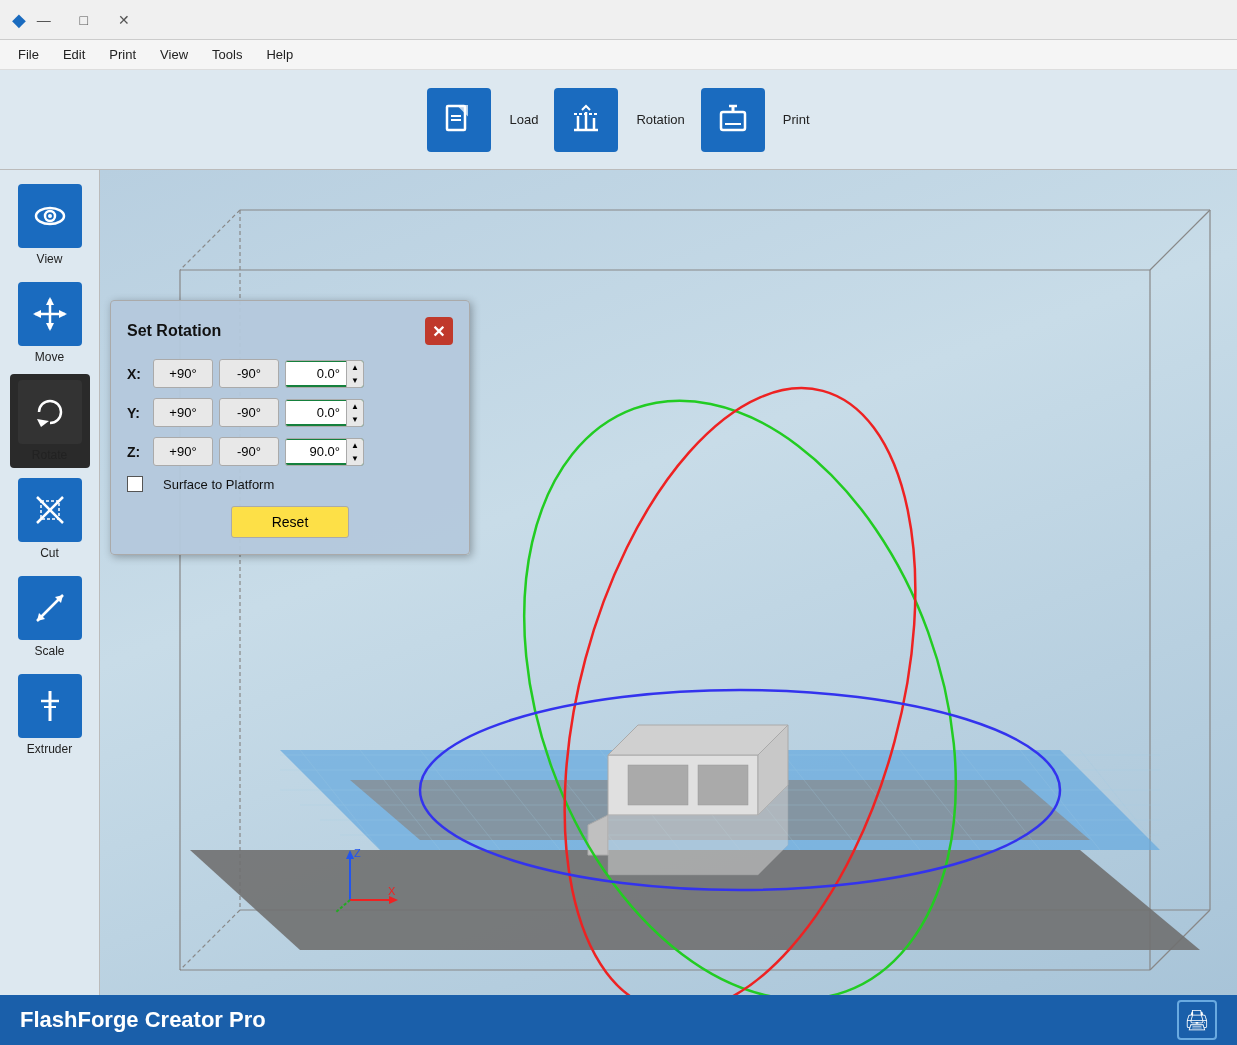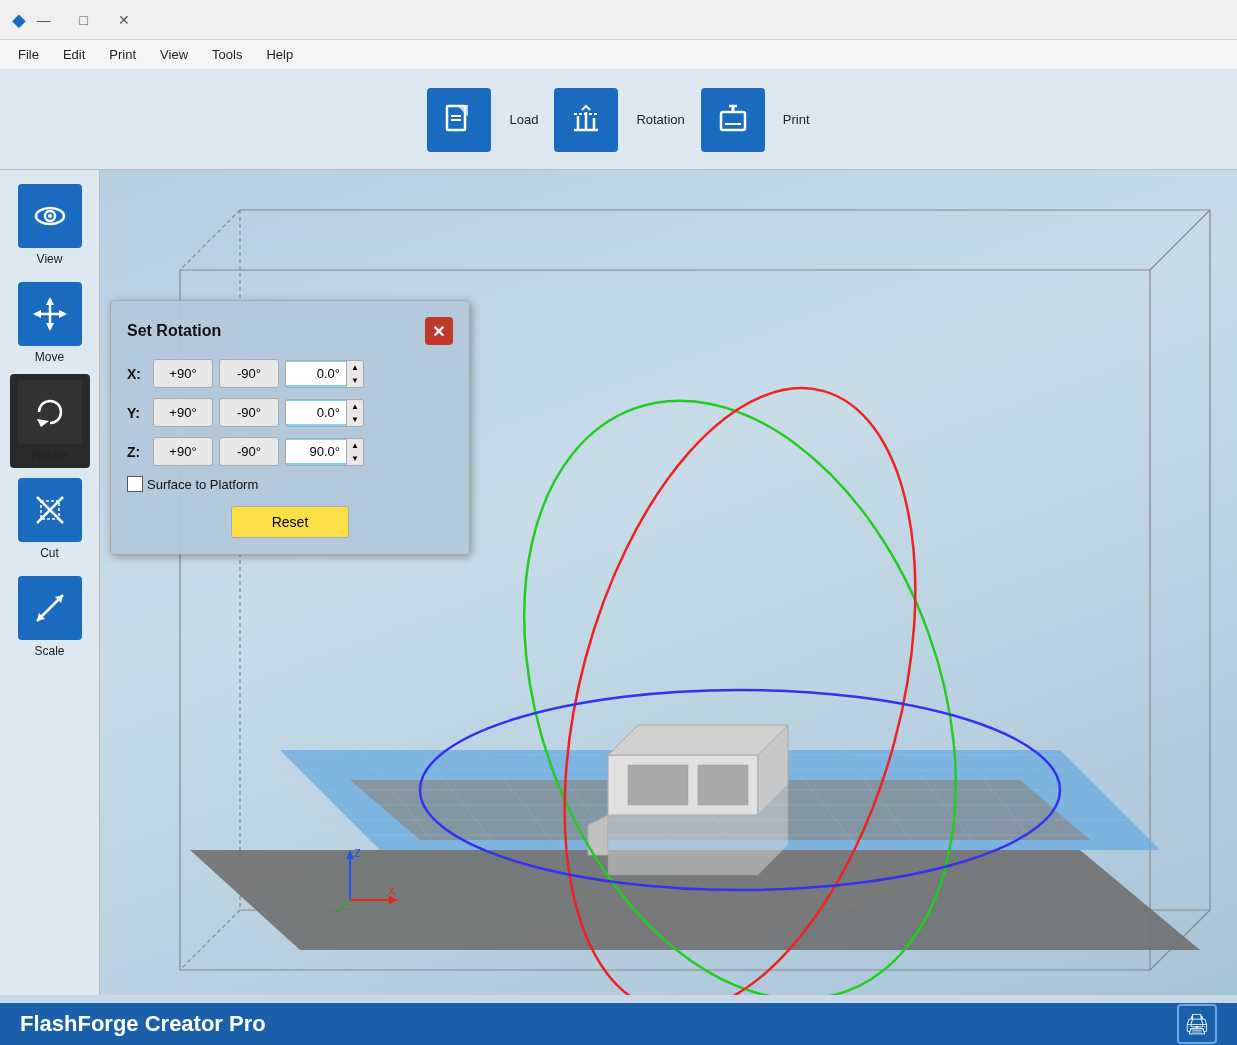--- a/index.html
+++ b/index.html
@@ -192,21 +192,21 @@
       border-radius: 3px;
       cursor: pointer;
       font-size: 13px;
       min-width: 60px;
       text-align: center;
     }
     .rotation-input-wrap {
       display: flex;
       align-items: center;
       border: 1px solid #aaa;
-      background: #7dd3fc;
+      background: #15803d;
       border-radius: 3px;
       overflow: hidden;
     }
     .rotation-input {
       width: 60px;
       border: none;
       outline: none;
       padding: 4px 6px;
       font-size: 13px;
       background: white;
@@ -224,21 +224,21 @@
       border: none;
       cursor: pointer;
       font-size: 8px;
       display: flex;
       align-items: center;
       justify-content: center;
     }
     .surface-row {
       display: flex;
       align-items: center;
-      gap: 4px;
+      gap: 20px;
       margin-top: 6px;
       margin-bottom: 14px;
     }
     .checkbox-box {
       width: 16px; height: 16px;
       border: 1.5px solid #555;
       background: white;
       cursor: pointer;
       display: flex; align-items: center; justify-content: center;
     }
@@ -377,20 +377,30 @@
       </div>
       <div class="sidebar-btn">
         <div class="sidebar-icon">
           <svg width="38" height="38" viewBox="0 0 38 38" fill="none">
       <line x1="6" y1="32" x2="32" y2="6" stroke="white" stroke-width="2.5"></line>
       <polygon points="32,6 24,8 30,14" fill="white"></polygon>
       <polygon points="6,32 8,24 14,30" fill="white"></polygon>
     </svg>
         </div>
         <span class="sidebar-label">Scale</span>
+      </div>
+      <div class="sidebar-btn">
+        <div class="sidebar-icon">
+          <svg width="38" height="38" viewBox="0 0 38 38" fill="none">
+      <line x1="19" y1="4" x2="19" y2="34" stroke="white" stroke-width="3"></line>
+      <line x1="10" y1="14" x2="28" y2="14" stroke="white" stroke-width="2.5"></line>
+      <line x1="13" y1="20" x2="25" y2="20" stroke="white" stroke-width="2"></line>
+    </svg>
+        </div>
+        <span class="sidebar-label">Extruder</span>
       </div>
     </div>
 
   <div id="viewport">
 
     <svg style="position:absolute;top:0;left:0;width:100%;height:100%;pointer-events:none;">
 
       <line x1="80" y1="100" x2="80" y2="800" stroke="#888" stroke-width="1.2"></line>
       <line x1="80" y1="800" x2="1050" y2="800" stroke="#888" stroke-width="1.2"></line>
       <line x1="1050" y1="100" x2="1050" y2="800" stroke="#888" stroke-width="1.2"></line>
@@ -525,16 +535,16 @@
         <div class="checkbox-box"></div>
         <span class="surface-label">Surface to Platform</span>
       </div>
 
       <button id="reset-btn">Reset</button>
     </div>
 
   </div>
 </div>
 
-<div id="statusbar" style="position:fixed;bottom:0;left:0;right:0;height:42px;background:#1a5faa;display:flex;align-items:center;padding:0 20px;justify-content:space-between;">
+<div id="statusbar" style="position:fixed;bottom:0;left:0;right:0;height:50px;background:#1a5faa;display:flex;align-items:center;padding:0 20px;justify-content:space-between;">
   <span style="font-size:22px;font-weight:bold;color:white;">FlashForge Creator Pro</span>
   <div style="width:40px;height:40px;border:2px solid #6aaae0;border-radius:4px;display:flex;align-items:center;justify-content:center;color:white;font-size:20px;">🖨</div>
 </div>
 
 </body></html>

